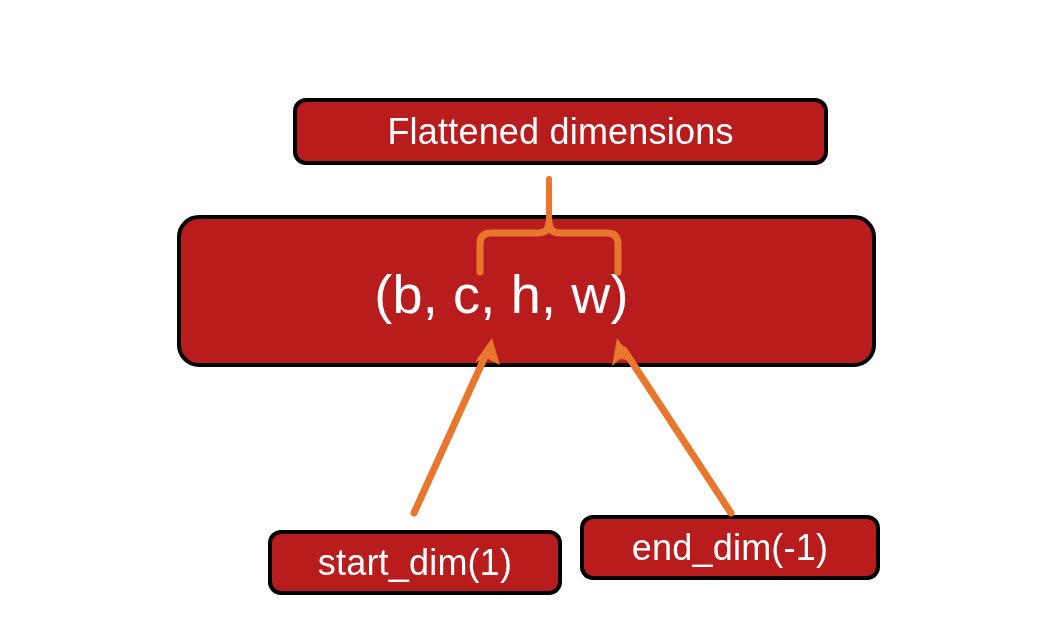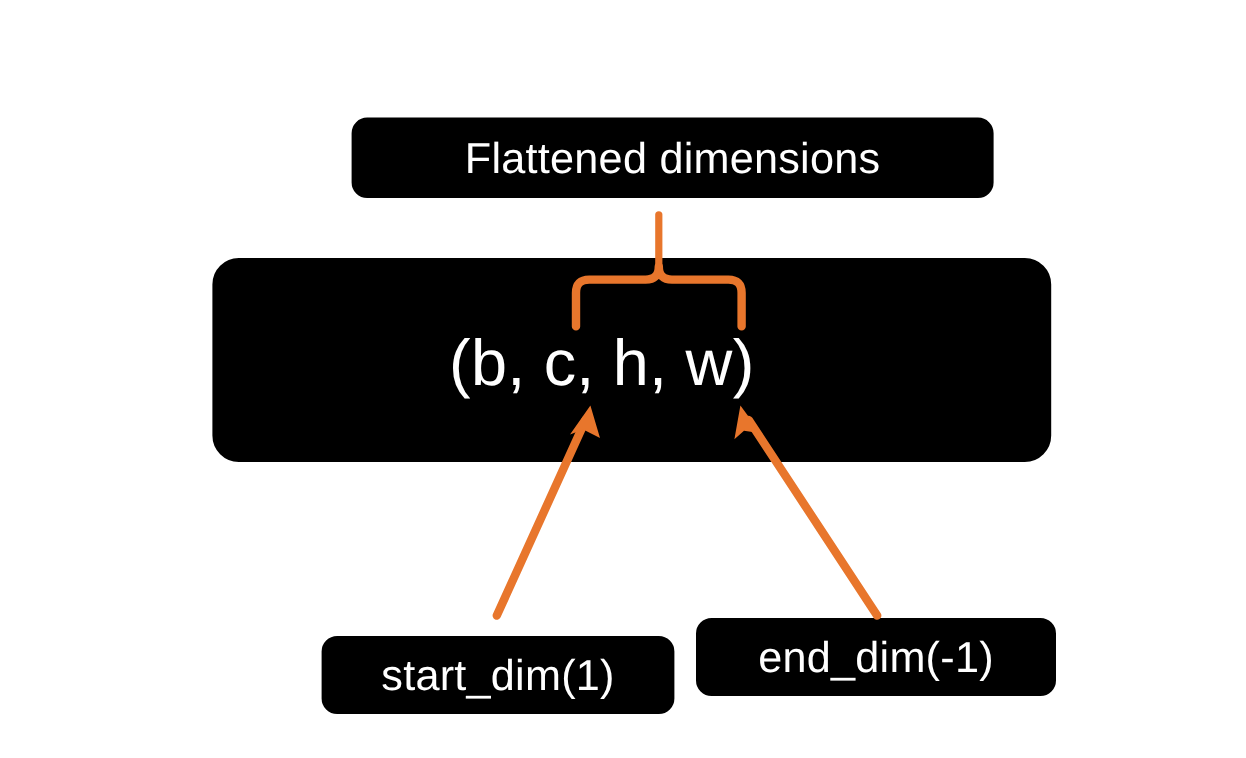--- a/index.html
+++ b/index.html
@@ -11,21 +11,21 @@
     position: relative;
     width: 1038px;
     height: 632px;
     background: #ffffff;
     overflow: hidden;
     font-family: "Liberation Sans", "DejaVu Sans", sans-serif;
   }
   .node {
     position: absolute;
     box-sizing: border-box;
-    background: #000000;
+    background: #b91c1c;
     border: 4px solid #000000;
     border-radius: 14px;
     display: flex;
     align-items: center;
     justify-content: center;
     color: #ffffff;
     font-weight: 400;
     letter-spacing: 0.2px;
     text-align: center;
     z-index: 2;
@@ -35,21 +35,21 @@
     top: 98px;
     width: 535px;
     height: 67px;
     font-size: 36px;
     border-radius: 13px;
   }
   #node-tuple {
     left: 177px;
     top: 215px;
     width: 699px;
-    height: 170px;
+    height: 152px;
     font-size: 54px;
     border-radius: 22px;
   }
   #node-tuple .node-label {
     margin-top: 6px;
     margin-left: -50px;
   }
   #node-start {
     left: 268px;
     top: 530px;

